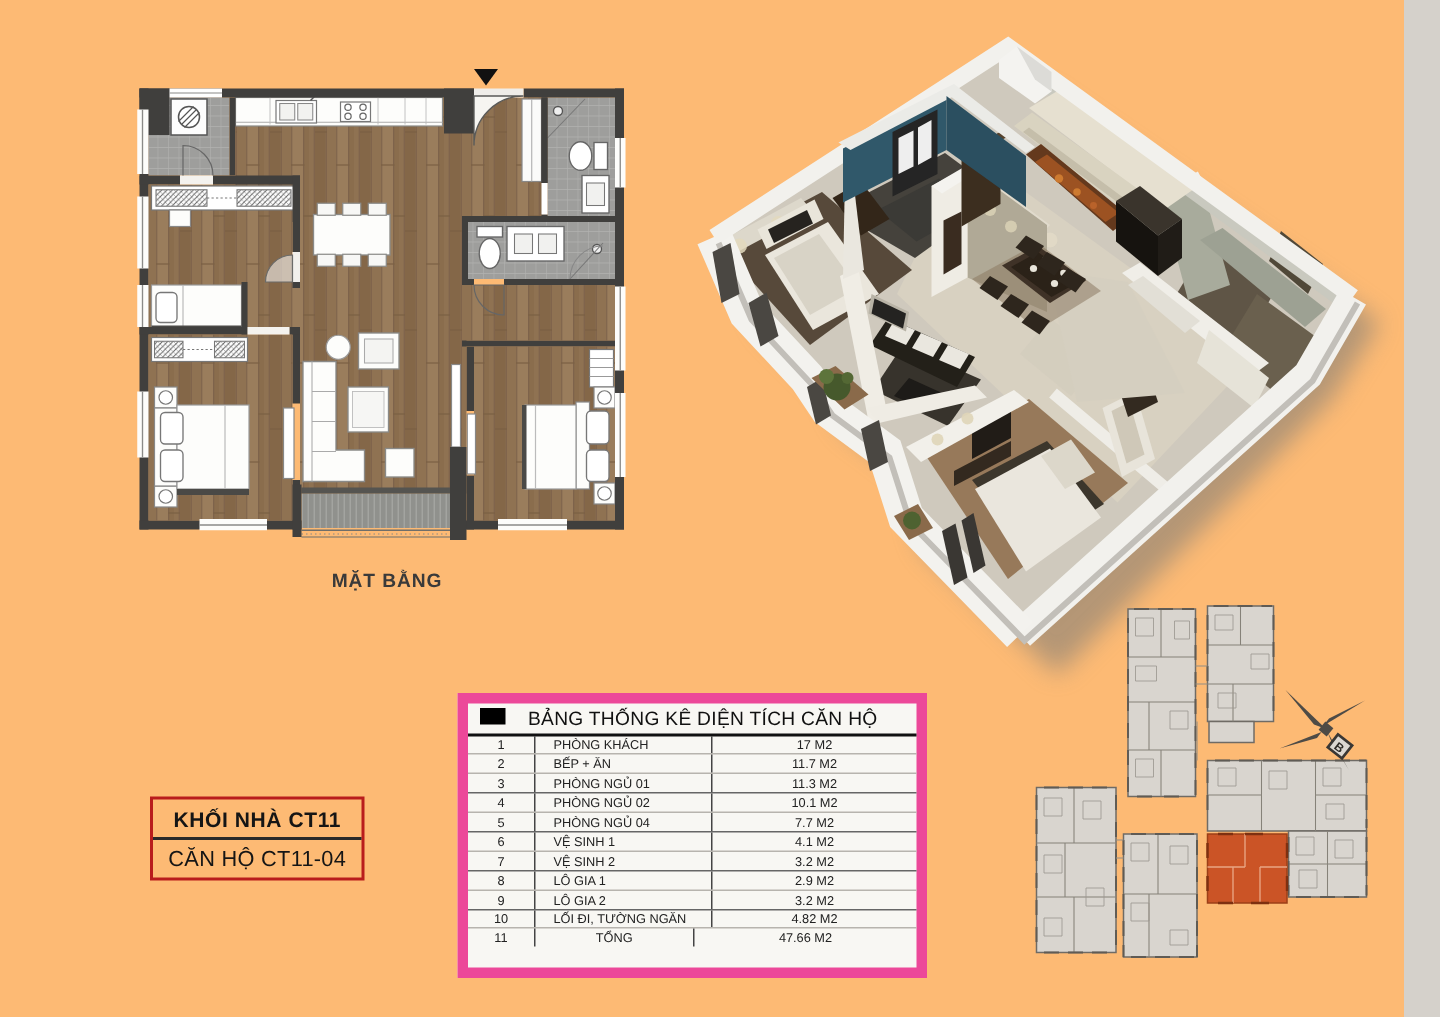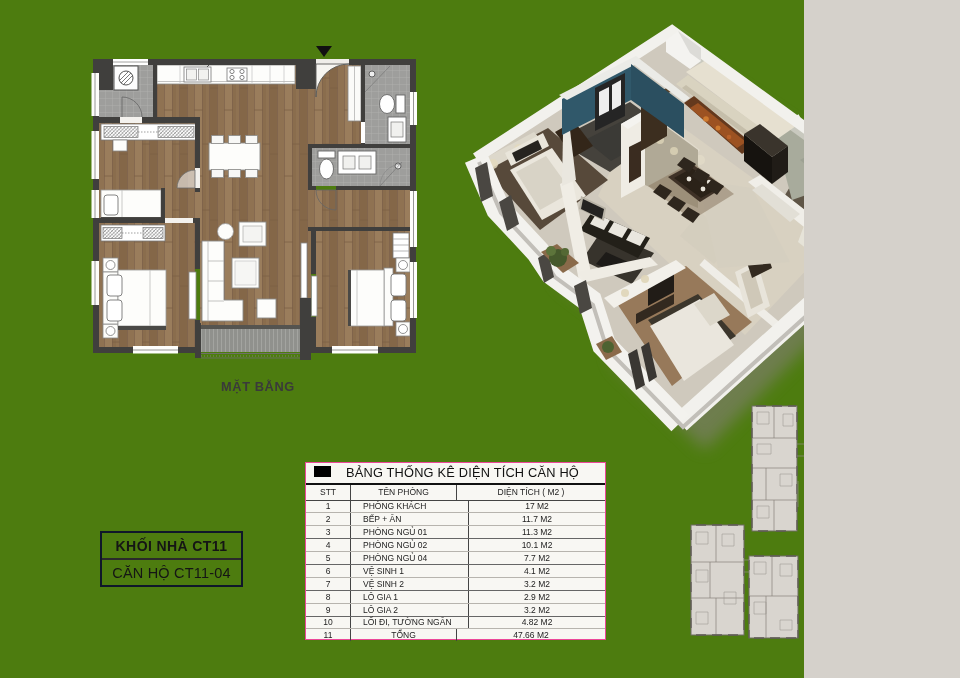--- a/index.html
+++ b/index.html
@@ -1,31 +1,31 @@
 <!DOCTYPE html>
 <html><head>
 <meta charset="utf-8">
 <style>
 html,body{margin:0;padding:0;background:#d5d1cb;font-family:"Liberation Sans",sans-serif;}
-#page{position:relative;width:804px;height:678px;background:#4d7c0f;overflow:hidden;}
+#page{position:relative;width:936px;height:678px;background:#fdba74;overflow:hidden;}
 #page svg.main{position:absolute;left:0;top:0;}
-#tbl{position:absolute;left:305px;top:462px;width:299px;height:176px;background:#f8f7f3;border:1px solid #ec4899;font-family:"Liberation Sans",sans-serif;}
+#tbl{position:absolute;left:305px;top:462px;width:299px;height:176px;background:#f8f7f3;border:7px solid #ec4899;font-family:"Liberation Sans",sans-serif;}
 #tbl .hd{position:relative;height:18px;border-bottom:2px solid #111;text-align:center;font-size:12.8px;color:#111;padding-top:1.5px;letter-spacing:.2px;padding-left:14px}
 #tbl .hd .sq{position:absolute;left:8px;top:3px;width:17px;height:11px;background:#000;}
 #tbl .ch{display:flex;height:15px;border-bottom:1px solid #444;font-size:8.5px;color:#222;align-items:center;text-align:center}
 #tbl .row{display:flex;height:11.9px;border-bottom:1px solid #b7b4ae;font-size:8.5px;color:#222;align-items:center}
 #tbl .row.dk{border-bottom:1px solid #666}
 #tbl .c1{width:44px;text-align:center;flex:none}
 #tbl .c2{width:105px;padding-left:12px;flex:none;text-align:center}
 #tbl .c2.ctr{text-align:center;padding-left:0}
 #tbl .c3{flex:1;text-align:center}
 #tbl .vb .c1{border-right:1px solid #444;height:100%;display:flex;align-items:center;justify-content:center}
 #tbl .vb .c2{border-right:1px solid #444;height:100%;display:flex;align-items:center}
 #tbl .vb .c2.ctr{justify-content:center}
-#lbl{position:absolute;left:100px;top:531px;width:139px;height:52px;border:2px solid #0f172a;text-align:center;color:#151515;}
+#lbl{position:absolute;left:100px;top:531px;width:139px;height:52px;border:2px solid #b91c1c;text-align:center;color:#151515;}
 #lbl .a{height:25px;line-height:26px;border-bottom:2px solid #2a2a2a;font-size:14px;font-weight:bold;letter-spacing:.4px}
 #lbl .b{height:25px;line-height:27px;font-size:14.5px;font-weight:normal;letter-spacing:.2px}
 </style>
 </head>
 <body>
 <div id="page">
 <svg class="main" width="960" height="678" viewBox="0 0 960 678">
 <defs>
 <pattern id="wood" width="30" height="66" patternUnits="userSpaceOnUse">
   <rect width="30" height="66" fill="#8f7252"></rect>
@@ -578,25 +578,20 @@
 
   <g transform="rotate(38 893 498)">
     <rect x="887" y="492" width="12" height="11" fill="#dcd8d2" stroke="#3a3734" stroke-width="1.8"></rect>
     <text x="893" y="501" font-size="8" font-weight="bold" style="fill:#2f2c28" text-anchor="middle">B</text>
   </g>
 </g>
 </svg>
 
 <div id="tbl">
   <div class="hd"><span class="sq"></span>BẢNG THỐNG KÊ DIỆN TÍCH CĂN HỘ</div>
-  <div class="ch vb">
-        <div class="c1">STT</div>
-        <div class="c2 ctr">TÊN PHÒNG</div>
-        <div class="c3">DIỆN TÍCH ( M2 )</div>
-      </div>
   <div class="row vb">
         <div class="c1">1</div>
         <div class="c2">PHÒNG KHÁCH</div>
         <div class="c3">17 M2</div>
       </div>
   <div class="row vb">
         <div class="c1">2</div>
         <div class="c2">BẾP + ĂN</div>
         <div class="c3">11.7 M2</div>
       </div>

